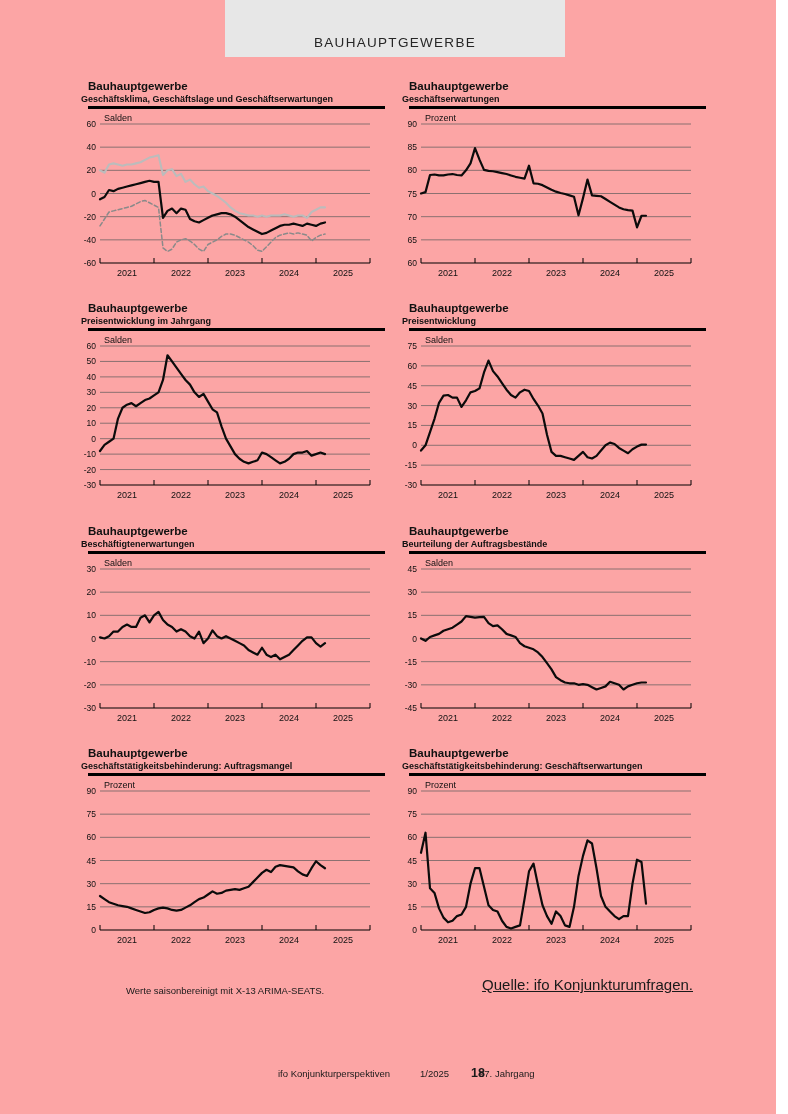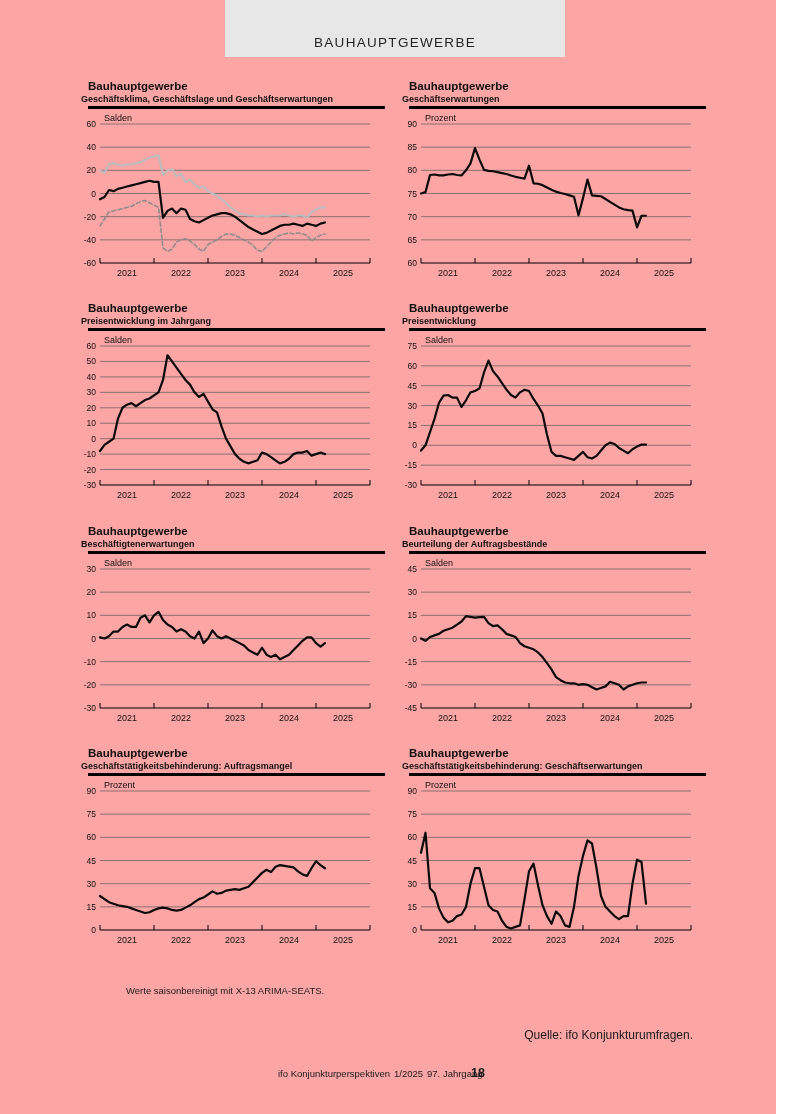--- a/index.html
+++ b/index.html
@@ -15,24 +15,24 @@
   .panel .csub{margin:1px 0 0 6px;font-size:9px;font-weight:bold;line-height:10px;white-space:nowrap;}
   .panel .crule{margin:2px 0 0 13px;width:297px;height:2.5px;background:#000;}
   .panel svg{display:block;margin-top:1px;}
 
   .legend{position:absolute;left:95px;top:951px;display:flex;align-items:center;}
   .legend .litem{display:flex;align-items:center;margin-right:16px;}
   .legend .lsample{margin-right:6px;display:block;}
   .legend .llabel{font-size:9.5px;font-weight:bold;white-space:nowrap;}
 
   .footnote-left{position:absolute;left:78px;top:985px;font-size:9.5px;color:#1a1a1a;margin-left:48px;}
-  .footnote-right{position:absolute;right:83px;top:1028px;font-size:12px;color:#1a1a1a;}
+  .footnote-right{position:absolute;right:83px;top:976px;font-size:15px;color:#1a1a1a;text-decoration:underline;}
 
   .pagefooter{position:absolute;left:0;top:1066px;width:788px;height:20px;font-size:9.5px;color:#1a1a1a;}
-  .pagefooter .ftext{position:absolute;left:278px;top:2px;display:inline-flex;gap:4px;}
+  .pagefooter .ftext{position:absolute;left:278px;top:2px;display:inline-flex;gap:30px;}
   .pagefooter .fpage{position:absolute;left:464px;top:0;font-size:12.5px;font-weight:bold;margin-left:7px;}
 
   text{font-family:"Liberation Sans",sans-serif;fill:#111;}
 </style>
 </head>
 <body>
 
 <div id="page">
 
   <div class="header-band">

